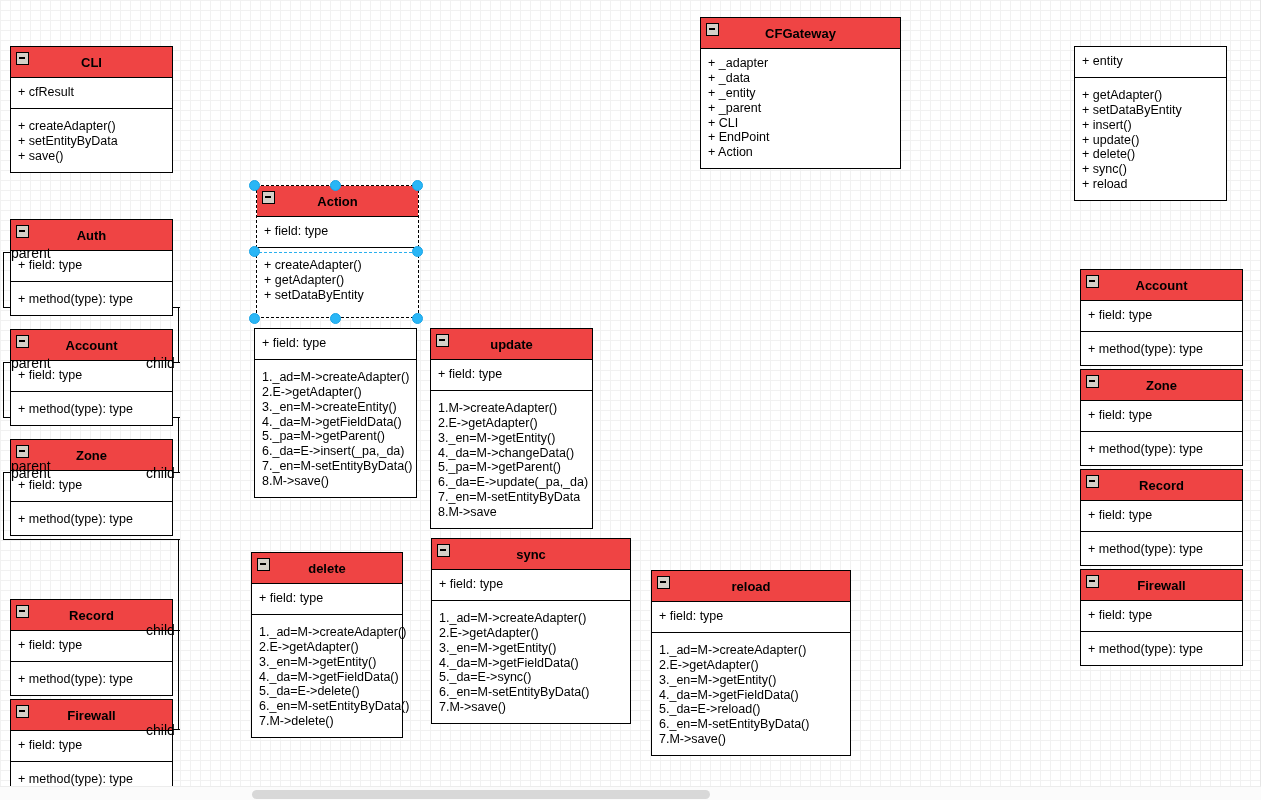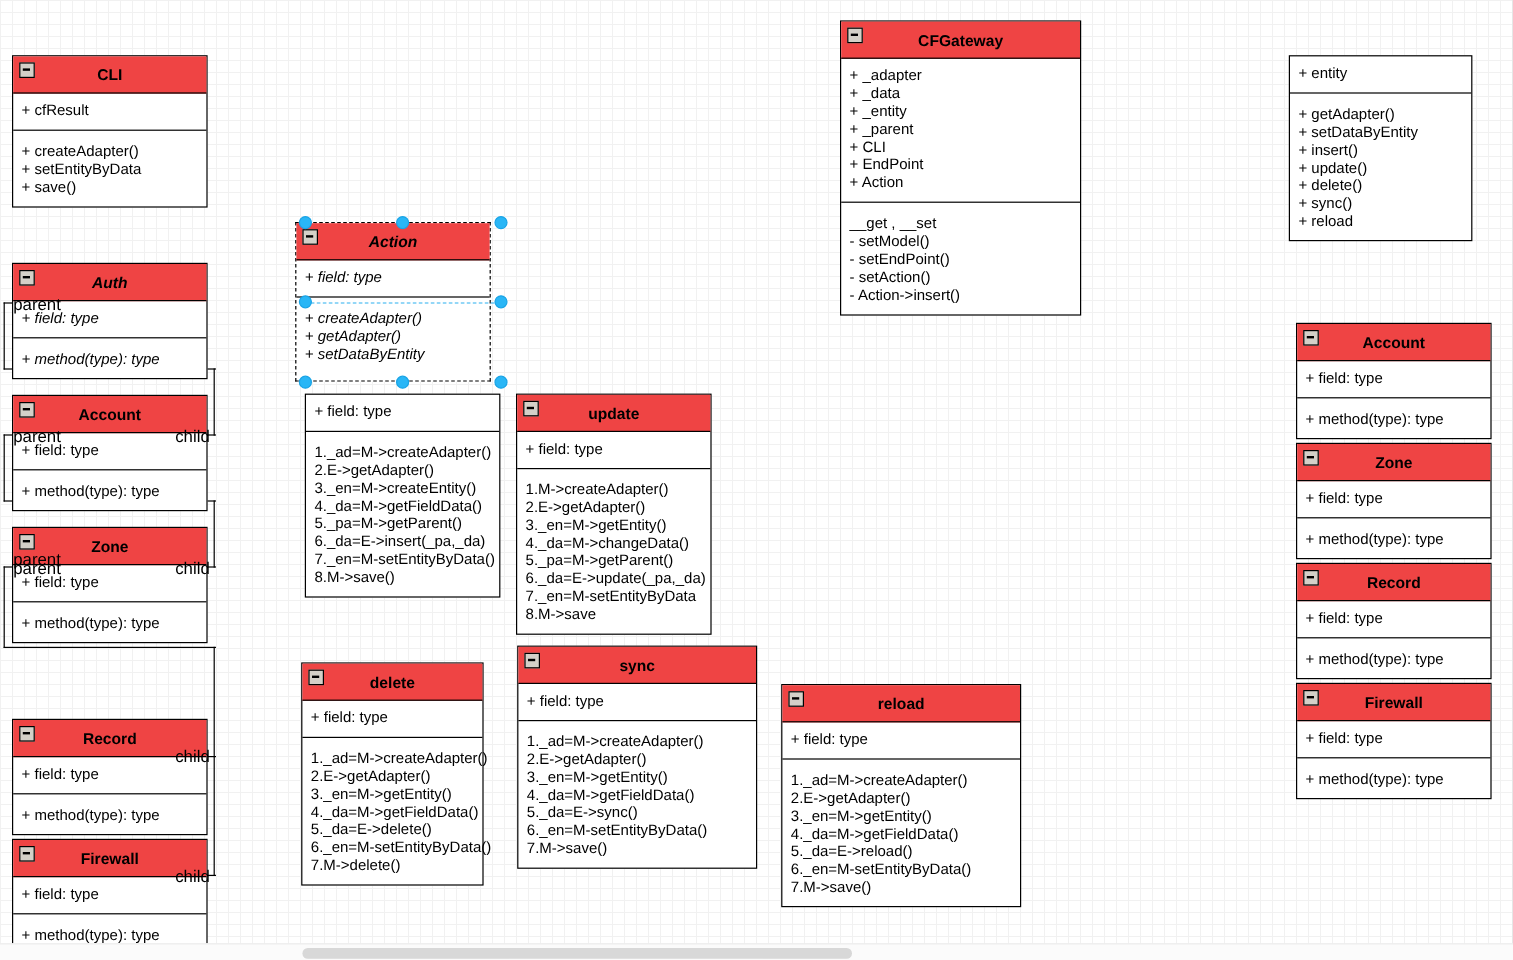--- a/index.html
+++ b/index.html
@@ -156,21 +156,21 @@
         <div class="title-row"><span class="collapse-icon"></span><span>CLI</span></div>
         <div class="section">
           <div class="line">+ cfResult</div>
         </div>
         <div class="section pad-top">
           <div class="line">+ createAdapter()</div>
           <div class="line">+ setEntityByData</div>
           <div class="line">+ save()</div>
         </div>
       </div>
-      <div class="uml" style="left: 10px; top: 219px; width: 163px; font-style: italic;">
+      <div class="uml" style="left: 10px; top: 219px; width: 163px;">
         <div class="title-row"><span class="collapse-icon"></span><span>Auth</span></div>
         <div class="section">
           <div class="line">+ field: type</div>
         </div>
         <div class="section pad-top">
           <div class="line">+ method(type): type</div>
         </div>
       </div>
       <div class="uml" style="left: 10px; top: 329px; width: 163px;">
         <div class="title-row"><span class="collapse-icon"></span><span>Account</span></div>
@@ -201,21 +201,21 @@
       </div>
       <div class="uml" style="left: 10px; top: 699px; width: 163px;">
         <div class="title-row"><span class="collapse-icon"></span><span>Firewall</span></div>
         <div class="section">
           <div class="line">+ field: type</div>
         </div>
         <div class="section pad-top">
           <div class="line">+ method(type): type</div>
         </div>
       </div>
-      <div class="uml selected" style="left: 246px; top: 185px; width: 163px; min-height: 133px; font-style: italic;">
+      <div class="uml selected" style="left: 256px; top: 185px; width: 163px; min-height: 133px;">
         <div class="title-row"><span class="collapse-icon"></span><span>Action</span></div>
         <div class="section">
           <div class="line">+ field: type</div>
         </div>
         <div class="section pad-top">
           <div class="line">+ createAdapter()</div>
           <div class="line">+ getAdapter()</div>
           <div class="line">+ setDataByEntity</div>
         </div>
       </div>
@@ -298,27 +298,20 @@
       <div class="uml" style="left: 700px; top: 17px; width: 201px;">
         <div class="title-row"><span class="collapse-icon"></span><span>CFGateway</span></div>
         <div class="section">
           <div class="line">+ _adapter</div>
           <div class="line">+ _data</div>
           <div class="line">+ _entity</div>
           <div class="line">+ _parent</div>
           <div class="line">+ CLI</div>
           <div class="line">+ EndPoint</div>
           <div class="line">+ Action</div>
-        </div>
-        <div class="section pad-top">
-          <div class="line">__get , __set</div>
-          <div class="line">- setModel()</div>
-          <div class="line">- setEndPoint()</div>
-          <div class="line">- setAction()</div>
-          <div class="line">- Action-&gt;insert()</div>
         </div>
       </div>
       <div class="uml" style="left: 1074px; top: 46px; width: 153px;">
         <div class="section">
           <div class="line">+  entity</div>
         </div>
         <div class="section pad-top">
           <div class="line">+ getAdapter()</div>
           <div class="line">+ setDataByEntity</div>
           <div class="line">+ insert()</div>

